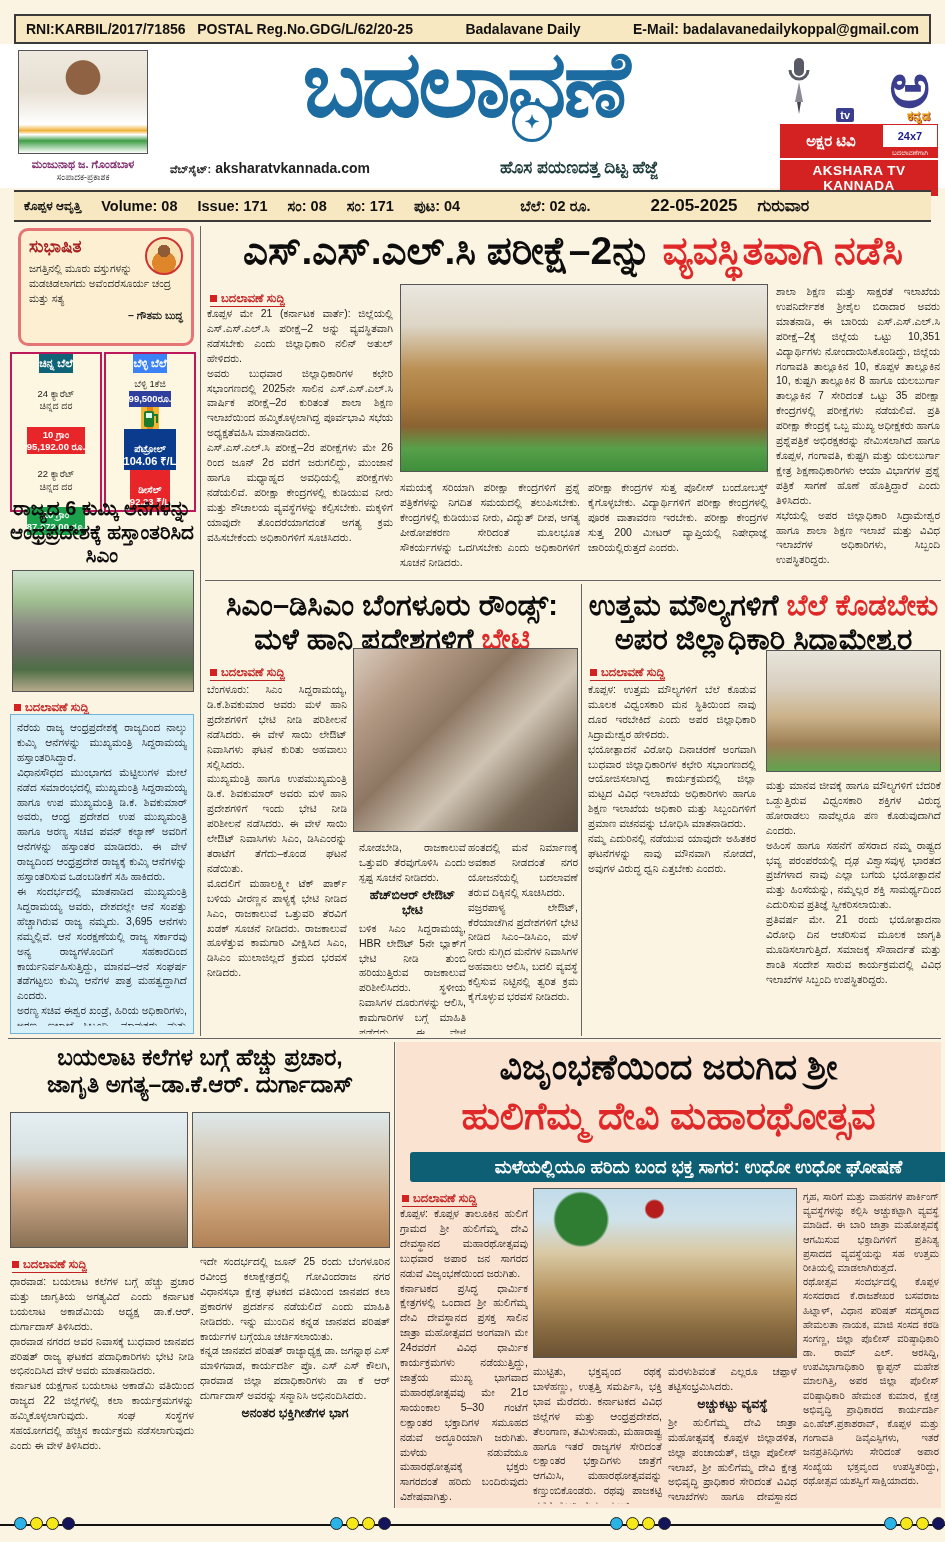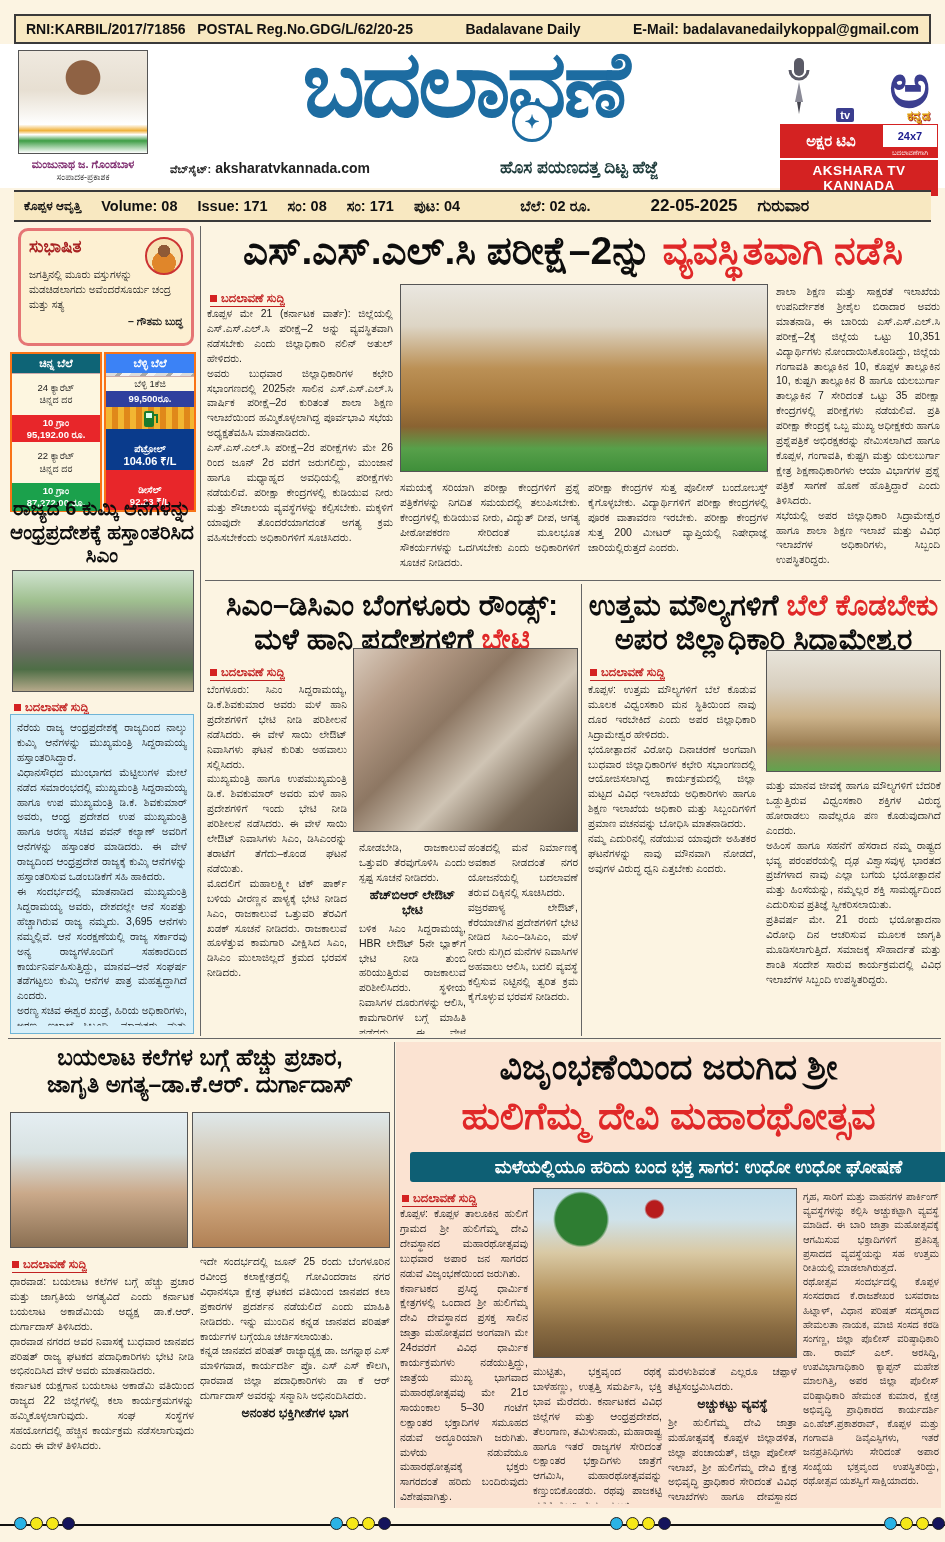--- a/index.html
+++ b/index.html
@@ -48,33 +48,33 @@
   .issuebar{position:absolute;left:14px;top:190px;width:917px;height:32px;background:#f8e8c1;
       border-top:2px solid #3a3a3a;border-bottom:2px solid #3a3a3a;box-sizing:border-box;
       display:flex;align-items:center;gap:20px;padding:0 10px;font-weight:bold;font-size:14.5px;color:#111;}
   
   .quote{position:absolute;left:18px;top:228px;width:176px;height:118px;border:3px solid #e57575;
       border-radius:10px;background:#fdf0d2;box-sizing:border-box;padding:6px 8px;}
   .quote-title{font-size:17px;font-weight:bold;color:#a82222;}
   .buddha{position:absolute;right:8px;top:6px;width:34px;height:34px;border-radius:50%;
       border:2px solid #c33;background:radial-gradient(circle at 50% 35%,#8f5a36 0 22%,transparent 23%),
       radial-gradient(circle at 50% 70%,#e0862a 0 40%,transparent 41%),#f7e3b5;}
-  .quote-text{font-size:10.5px;color:#222;margin-top:10px;line-height:1.45;}
+  .quote-text{font-size:10.5px;color:#222;margin-top:4px;line-height:1.45;}
   .quote-author{font-size:10.5px;font-weight:bold;color:#222;text-align:right;margin-top:2px;}
-  .ratebox{position:absolute;top:352px;width:92px;height:160px;border:2px solid #f97316;background:#fdf6e0;
-      box-sizing:border-box;display:flex;flex-direction:column;}
+  .ratebox{position:absolute;top:352px;width:92px;height:160px;border:2px solid #be185d;background:#fdf6e0;
+      box-sizing:border-box;display:flex;flex-direction:column;align-items:center;}
   .ratebox .hdr{color:#fff;font-weight:bold;font-size:11px;text-align:center;padding:3px 0;}
   .gold-hdr{background:#0e6476;}
   .silver-hdr{background:#3b82f6;}
   .rate-img{height:42px;border-bottom:1px solid #caa;}
   .gold-img{background:repeating-linear-gradient(135deg,#f2c94c 0 8px,#d8a01f 8px 12px,#fbe08a 12px 18px);}
   .silver-img{background:repeating-linear-gradient(135deg,#dcdcdc 0 8px,#a8a8a8 8px 12px,#f2f2f2 12px 18px);}
   .petrol-img{height:34px;background:repeating-linear-gradient(90deg,#f2b632 0 6px,#e0881a 6px 12px);
       display:flex;align-items:center;justify-content:center;}
-  .rate-label{font-size:9.5px;text-align:center;padding:8px 1px;color:#222;line-height:1.3;white-space:pre-line;}
+  .rate-label{font-size:9.5px;text-align:center;padding:14px 1px;color:#222;line-height:1.3;white-space:pre-line;}
   .band{color:#fff;font-weight:bold;font-size:9.5px;text-align:center;padding:2px 0;line-height:1.25;white-space:pre-line;}
   .band-red{background:#e8262a;}
   .band-green{background:#1ba14c;}
   .band-blue{background:#2f3f9e;}
   .band-navy{background:#0a3b8c;}
   
   .headline{font-weight:bold;color:#0d0d0d;text-align:center;line-height:1.18;}
   .red{color:#e02828;}
   .byline{display:inline-flex;align-items:center;gap:4px;color:#c22222;font-weight:bold;
       font-size:11.5px;border-bottom:1px solid #c22222;padding-bottom:1px;}

